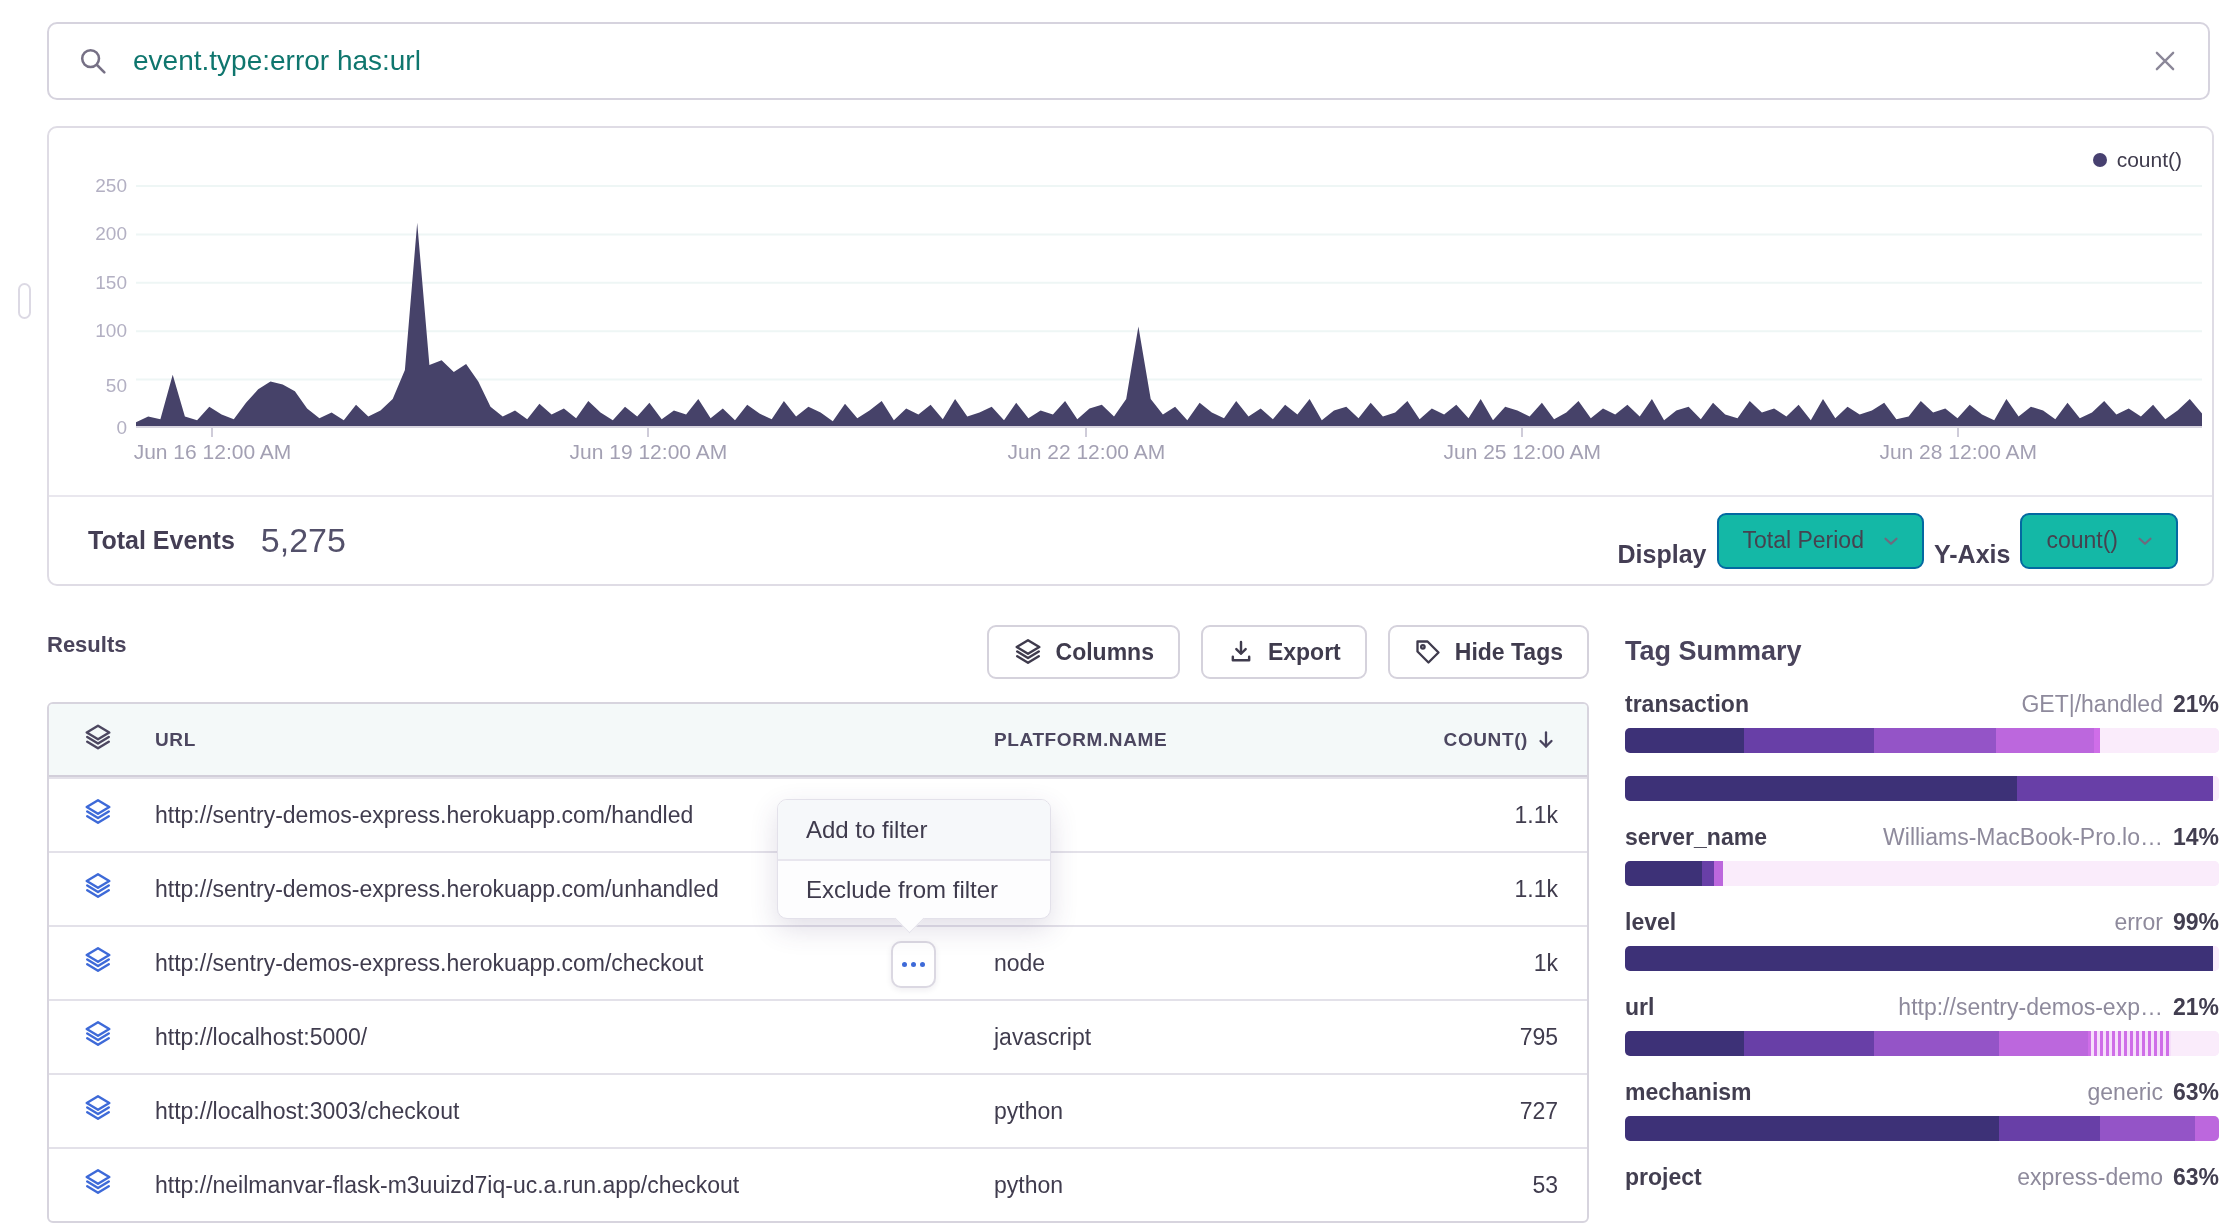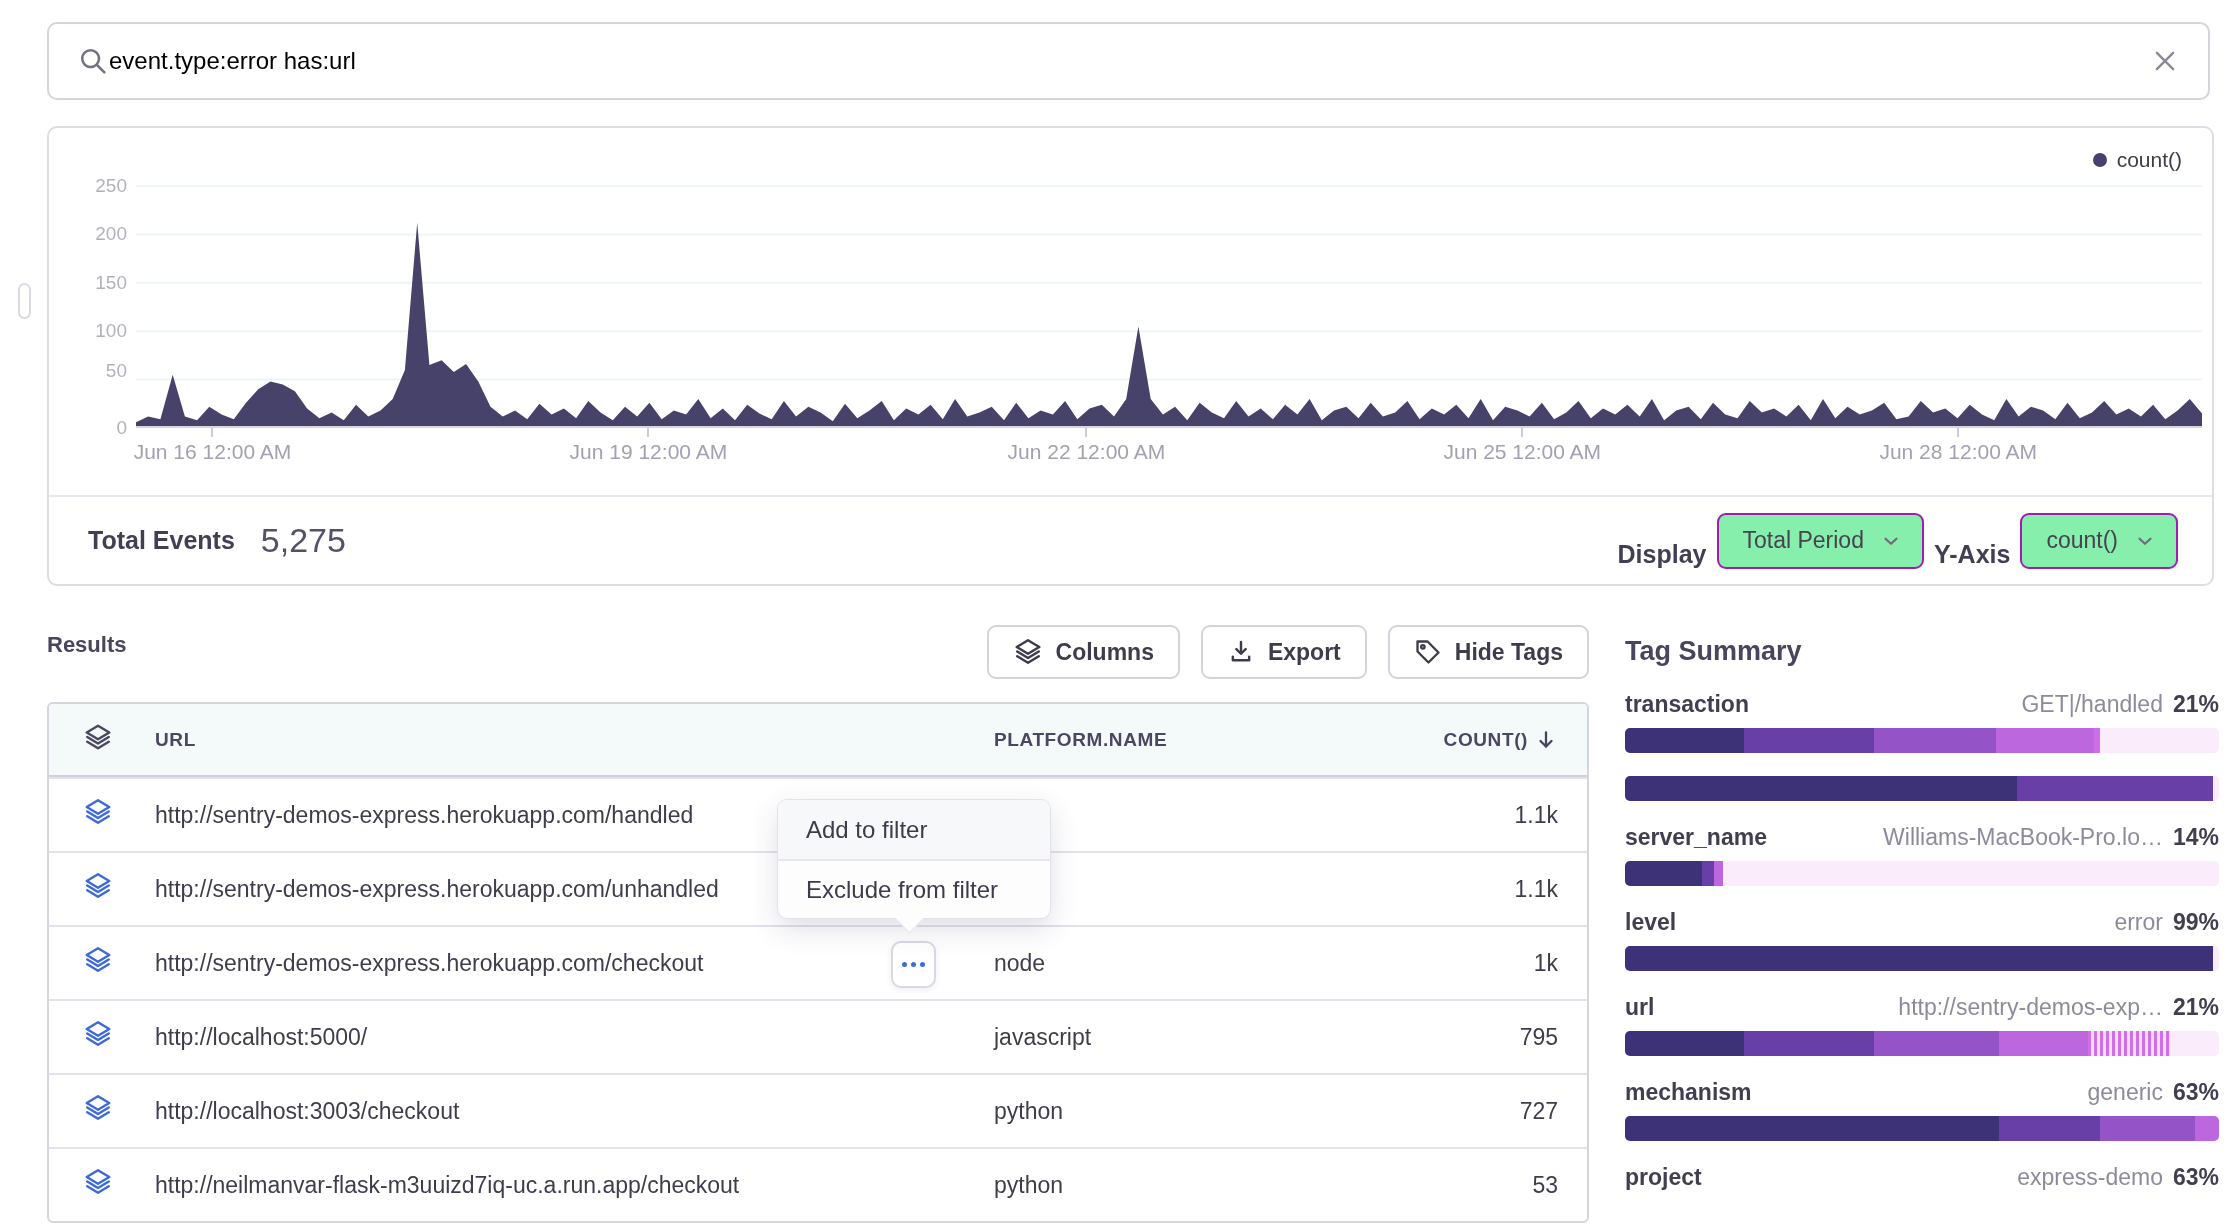--- a/index.html
+++ b/index.html
@@ -6,42 +6,42 @@
   html,body { width:2234px; height:1224px; overflow:hidden; background:#fff;
     font-family:"Liberation Sans", sans-serif; color:#403c4e; }
 
   .grip { position:absolute; left:18px; top:283px; width:13px; height:36px;
     border:2px solid #dcd9e4; border-radius:7px; background:#fff; }
 
   
   .search-bar { position:absolute; left:47px; top:22px; width:2163px; height:78px;
     border:2px solid #d6d3de; border-radius:10px; background:#fff;
     display:flex; align-items:center; padding:0 28px; }
-  .search-bar .q { font-size:24px; color:#000000; flex:1; }
+  .search-bar .q { margin-left:24px; font-size:28px; color:#0f766e; flex:1; }
   .icon { display:inline-flex; align-items:center; justify-content:center; }
 
   
   .chart-panel { position:absolute; left:47px; top:126px; width:2167px; height:460px;
     border:2px solid #dfdce5; border-radius:10px; background:#fff; }
   .legend { position:absolute; top:20px; right:30px; display:flex; align-items:center; gap:10px;
     font-size:21px; color:#3f3b4d; }
   .legend .dot { width:14px; height:14px; border-radius:50%; background:#474070; }
   .plot { position:absolute; left:87px; top:0; width:2066px; height:300px; }
   .plot svg { position:absolute; inset:0; }
   .ylab { position:absolute; width:74px; text-align:right; font-size:19px; color:#b3b0c3; }
   .xlab { position:absolute; top:312px; width:220px; text-align:center; font-size:21px; color:#a3a0b3; }
   .xtick { position:absolute; top:300px; width:2px; height:9px; background:#cfccd9; }
   .chart-divider { position:absolute; left:0; right:0; top:367px; height:2px; background:#e9e7ee; }
   .chart-footer { position:absolute; left:0; right:0; top:369px; bottom:0;
     display:flex; align-items:center; padding:0 34px 0 39px; }
   .te-label { font-size:25px; font-weight:bold; color:#443e54; }
   .te-value { font-size:34px; color:#53506a; margin-left:26px; }
   .footer-right { margin-left:auto; display:flex; align-items:flex-end; gap:10px; }
   .ctl-label { font-size:25px; font-weight:bold; color:#443e54; }
-  .select-btn { height:56px; border:2px solid #a21caf; border-radius:9px; background:#86efac;
+  .select-btn { height:56px; border:2px solid #0369a1; border-radius:9px; background:#14b8a6;
     display:flex; align-items:center; gap:16px; padding:0 20px 0 24px;
     font-size:23px; color:#46424f; cursor:pointer; }
 
   
   .results-heading { position:absolute; left:47px; top:632px; font-size:22px; font-weight:bold; color:#4a445c; }
   .toolbar { position:absolute; top:625px; right:645px; display:flex; gap:21px; }
   .tb-btn { height:54px; border:2px solid #d5d2dc; border-radius:9px; background:#fff;
     display:flex; align-items:center; gap:13px; padding:0 24px;
     font-size:23px; font-weight:bold; color:#3f3b4d; cursor:pointer; }
 
@@ -120,21 +120,21 @@
         <line x1="0" y1="154.8" x2="2066" y2="154.8" stroke="#eef6f5" stroke-width="2"></line>
         <line x1="0" y1="203.2" x2="2066" y2="203.2" stroke="#eef6f5" stroke-width="2"></line>
         <line x1="0" y1="251.6" x2="2066" y2="251.6" stroke="#eef6f5" stroke-width="2"></line>
        <path d="M0,300 L0.0,294.2 L12.2,288.4 L24.4,291.3 L36.7,246.8 L48.9,288.4 L61.1,292.3 L73.3,278.7 L85.6,286.4 L97.8,291.3 L110.0,274.8 L122.2,261.3 L134.5,253.5 L146.7,256.4 L158.9,263.2 L171.1,280.6 L183.4,290.3 L195.6,284.5 L207.8,292.3 L220.0,276.8 L232.3,288.4 L244.5,282.6 L256.7,271.0 L268.9,241.9 L281.2,94.8 L293.4,237.1 L305.6,232.2 L317.8,243.9 L330.1,236.1 L342.3,253.5 L354.5,278.7 L366.7,288.4 L379.0,282.6 L391.2,291.3 L403.4,275.8 L415.6,286.4 L427.9,280.6 L440.1,290.3 L452.3,272.9 L464.5,284.5 L476.8,292.3 L489.0,278.7 L501.2,288.4 L513.4,274.8 L525.7,291.3 L537.9,282.6 L550.1,286.4 L562.3,271.0 L574.6,290.3 L586.8,280.6 L599.0,292.3 L611.2,276.8 L623.5,285.5 L635.7,291.3 L647.9,272.9 L660.1,288.4 L672.4,278.7 L684.6,284.5 L696.8,293.2 L709.0,275.8 L721.3,290.3 L733.5,282.6 L745.7,272.9 L757.9,292.3 L770.2,280.6 L782.4,286.4 L794.6,276.8 L806.8,291.3 L819.1,271.0 L831.3,288.4 L843.5,284.5 L855.7,278.7 L868.0,292.3 L880.2,274.8 L892.4,290.3 L904.6,282.6 L916.9,286.4 L929.1,272.9 L941.3,291.3 L953.5,280.6 L965.8,276.8 L978.0,288.4 L990.2,271.0 L1002.4,198.4 L1014.7,271.0 L1026.9,286.4 L1039.1,278.7 L1051.3,292.3 L1063.6,274.8 L1075.8,284.5 L1088.0,290.3 L1100.2,272.9 L1112.5,288.4 L1124.7,280.6 L1136.9,291.3 L1149.1,276.8 L1161.4,286.4 L1173.6,271.0 L1185.8,292.3 L1198.0,282.6 L1210.3,278.7 L1222.5,290.3 L1234.7,274.8 L1246.9,288.4 L1259.2,284.5 L1271.4,272.9 L1283.6,291.3 L1295.8,280.6 L1308.1,286.4 L1320.3,276.8 L1332.5,290.3 L1344.7,271.0 L1357.0,292.3 L1369.2,278.7 L1381.4,282.6 L1393.6,288.4 L1405.9,274.8 L1418.1,291.3 L1430.3,284.5 L1442.5,272.9 L1454.8,290.3 L1467.0,280.6 L1479.2,286.4 L1491.4,276.8 L1503.7,288.4 L1515.9,271.0 L1528.1,292.3 L1540.3,282.6 L1552.6,278.7 L1564.8,291.3 L1577.0,274.8 L1589.2,286.4 L1601.5,290.3 L1613.7,272.9 L1625.9,284.5 L1638.1,280.6 L1650.4,288.4 L1662.6,276.8 L1674.8,292.3 L1687.0,271.0 L1699.3,290.3 L1711.5,278.7 L1723.7,286.4 L1735.9,282.6 L1748.2,274.8 L1760.4,291.3 L1772.6,288.4 L1784.8,272.9 L1797.1,284.5 L1809.3,280.6 L1821.5,290.3 L1833.7,276.8 L1846.0,286.4 L1858.2,292.3 L1870.4,271.0 L1882.6,288.4 L1894.9,278.7 L1907.1,282.6 L1919.3,291.3 L1931.5,274.8 L1943.8,290.3 L1956.0,284.5 L1968.2,272.9 L1980.4,286.4 L1992.7,280.6 L2004.9,288.4 L2017.1,276.8 L2029.3,291.3 L2041.6,282.6 L2053.8,271.0 L2066.0,285.5 L2066,300 Z" fill="#464269"></path>
        <line x1="0" y1="299" x2="2066" y2="299" stroke="#d8d5e0" stroke-width="2"></line>
      </svg>
       <div class="ylab" style="left: -83px; top: 47px;">250</div>
       <div class="ylab" style="left: -83px; top: 95.4px;">200</div>
       <div class="ylab" style="left: -83px; top: 143.8px;">150</div>
       <div class="ylab" style="left: -83px; top: 192.2px;">100</div>
-      <div class="ylab" style="left: -83px; top: 232px;">50</div>
+      <div class="ylab" style="left: -83px; top: 247px;">50</div>
       <div class="ylab" style="left: -83px; top: 289px;">0</div>
       <div class="xlab" style="left: -33.558px;">Jun 16 12:00 AM</div>
       <div class="xtick" style="left: 75.442px;"></div>
       <div class="xlab" style="left: 402.368px;">Jun 19 12:00 AM</div>
       <div class="xtick" style="left: 511.368px;"></div>
       <div class="xlab" style="left: 840.36px;">Jun 22 12:00 AM</div>
       <div class="xtick" style="left: 949.36px;"></div>
       <div class="xlab" style="left: 1276.29px;">Jun 25 12:00 AM</div>
       <div class="xtick" style="left: 1385.29px;"></div>
       <div class="xlab" style="left: 1712.21px;">Jun 28 12:00 AM</div>

